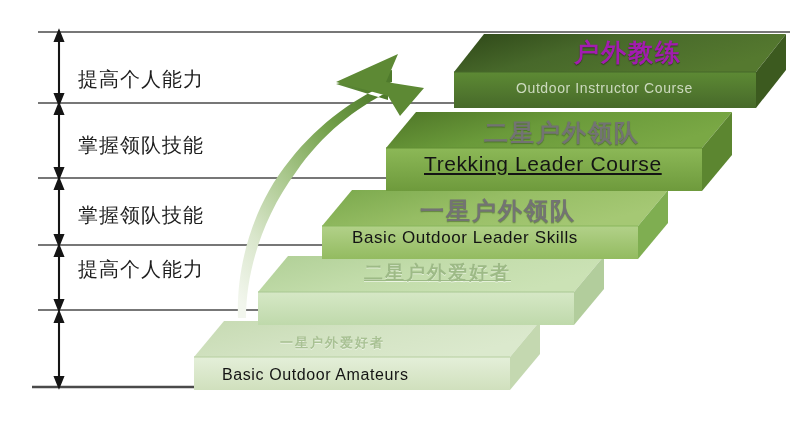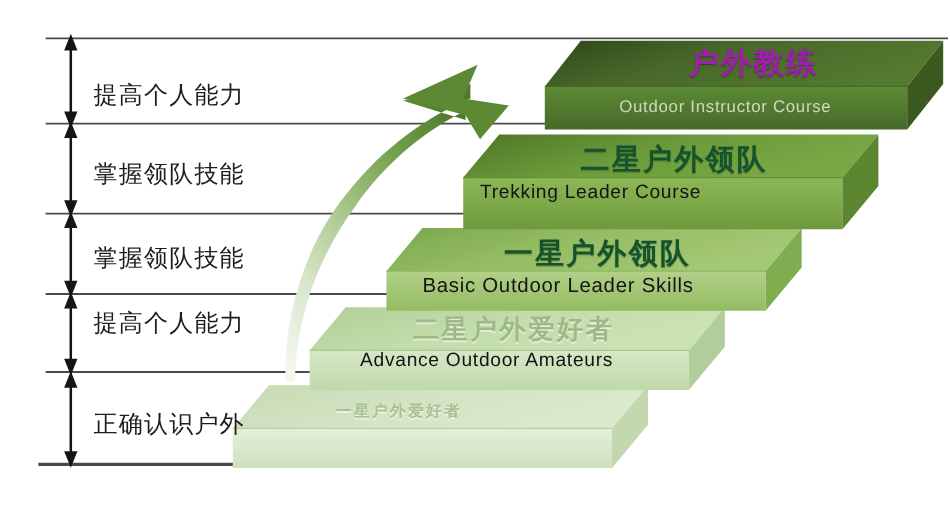--- a/index.html
+++ b/index.html
@@ -40,21 +40,21 @@
     white-space: nowrap;
     letter-spacing: 2px;
   }
   .step-en {
     position: absolute;
     font-family: "Liberation Sans", "DejaVu Sans", sans-serif;
     white-space: nowrap;
     letter-spacing: 0.6px;
   }
   .cn-dark  { color: #a21caf; text-shadow: 0 1px 1px rgba(20,40,10,.55); }
-  .cn-mid   { color: #14532d; text-shadow: 0 1px 1px rgba(40,70,20,.45); }
+  .cn-mid   { color: #737373; text-shadow: 0 1px 1px rgba(40,70,20,.45); }
   .cn-pale  { color: #9dba86; text-shadow: 0 1px 0 rgba(255,255,255,.5); }
   .cn-palest{ color: #a8c193; text-shadow: 0 1px 0 rgba(255,255,255,.5); }
   .en-light { color: #eef4e6; }
   .en-dark  { color: #141414; }
 </style>
 </head>
 <body>
 
 <div id="stage">
 
@@ -212,29 +212,28 @@
       <polygon points="454,72 756,72 756,108 454,108" fill="url(#g5f)"></polygon>
       <polygon points="756,72 786,34 786,70 756,108" fill="#3c5a1f"></polygon>
       <line x1="454" y1="72" x2="756" y2="72" stroke="#46692a" stroke-width="1"></line>
     </g>
   </svg>
 
   <div class="axis-label" style="left:78px; top:66px;">提高个人能力</div>
   <div class="axis-label" style="left:78px; top:132px;">掌握领队技能</div>
   <div class="axis-label" style="left:78px; top:202px;">掌握领队技能</div>
   <div class="axis-label" style="left:78px; top:256px;">提高个人能力</div>
-  <div class="axis-label" style="left:78px; top:340px;">正确认识户外</div>
 
   <div class="step-cn cn-dark" style="left:574px; top:36px; font-size:25px;">户外教练</div>
   <div class="step-en en-light" style="left:496px; top:80px; font-size:14px; opacity:.78;margin-left:20px;">Outdoor Instructor Course</div>
 
   <div class="step-cn cn-mid" style="left:484px; top:117px; font-size:24px;">二星户外领队</div>
-  <div class="step-en en-dark" style="left:400px; top:152px; font-size:16px;">Trekking Leader Course</div>
+  <div class="step-en en-dark" style="left:424px; top:152px; font-size:21px;text-decoration:underline;">Trekking Leader Course</div>
 
   <div class="step-cn cn-mid" style="left:420px; top:195px; font-size:24px;font-family:Liberation Serif, serif;">一星户外领队</div>
   <div class="step-en en-dark" style="left:352px; top:228px; font-size:17px;">Basic Outdoor Leader Skills</div>
 
-  <div class="step-cn cn-pale" style="left:344px; top:260px; font-size:22px;">二星户外爱好者</div>
-  <div class="step-en en-dark" style="left:300px; top:292px; font-size:16px;">Advance Outdoor Amateurs</div>
+  <div class="step-cn cn-pale" style="left:364px; top:260px; font-size:19px;text-decoration:underline;">二星户外爱好者</div>
 
   <div class="step-cn cn-palest" style="left:280px; top:334px; font-size:13px;">一星户外爱好者</div>
+  <div class="step-en en-dark" style="left:222px; top:366px; font-size:16px;">Basic Outdoor Amateurs</div>
 
 </div>
 
 </body></html>

